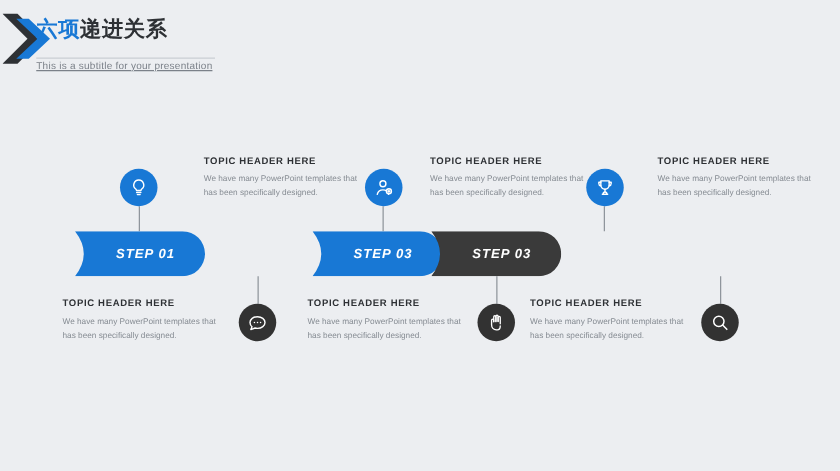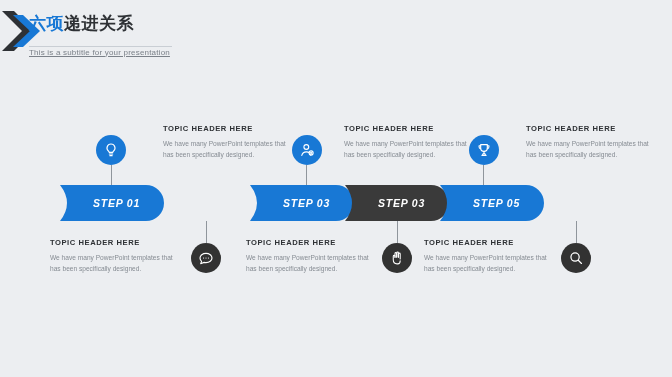--- a/index.html
+++ b/index.html
@@ -187,26 +187,20 @@
     <span class="step-label">STEP 03</span>
   </div>
 
   <div class="step-chip" style="left:345px">
     <svg viewBox="0 0 104 36" xmlns="http://www.w3.org/2000/svg">
       <path d="M0,0 H86 A18,18 0 0,1 86,36 H0 Q14,18 0,0 Z" fill="#3a3a3a"></path>
     </svg>
     <span class="step-label">STEP 03</span>
   </div>
 
-  <div class="step-chip" style="left:440px">
-    <svg viewBox="0 0 104 36" xmlns="http://www.w3.org/2000/svg">
-      <path d="M0,0 H86 A18,18 0 0,1 86,36 H0 Q14,18 0,0 Z" fill="#1878d5"></path>
-    </svg>
-    <span class="step-label">STEP 05</span>
-  </div>
 
 
   <div class="icon-badge blue up" style="left:96px">
     <svg viewBox="0 0 24 24" fill="none" stroke="#ffffff" stroke-width="1.7" stroke-linecap="round" stroke-linejoin="round">
       <path d="M12 3a6 6 0 0 0-3.6 10.8c.5.4.8 1 .9 1.7h5.4c.1-.7.4-1.3.9-1.7A6 6 0 0 0 12 3z"></path>
       <line x1="9.5" y1="18" x2="14.5" y2="18"></line>
       <line x1="10.3" y1="20.5" x2="13.7" y2="20.5"></line>
     </svg>
   </div>
 

